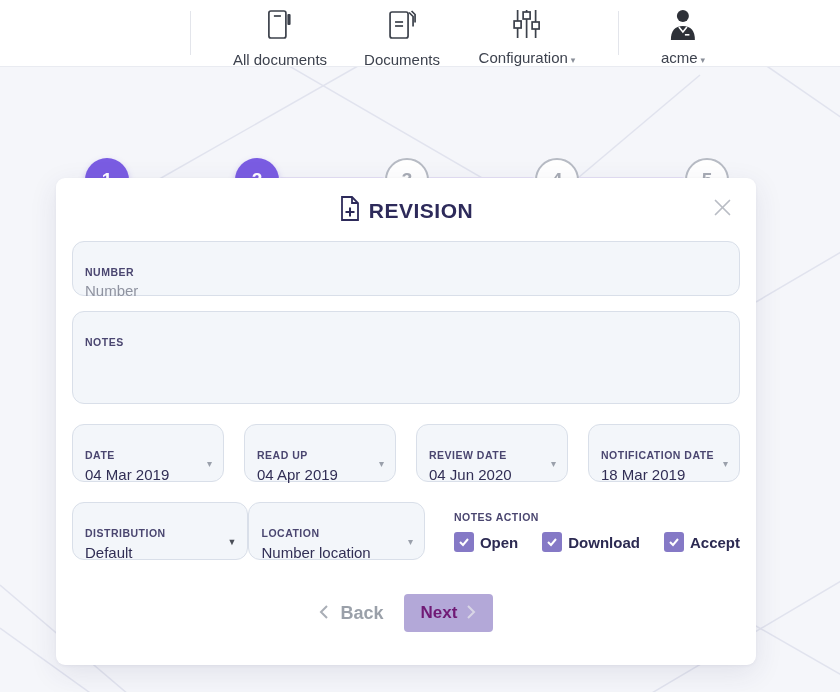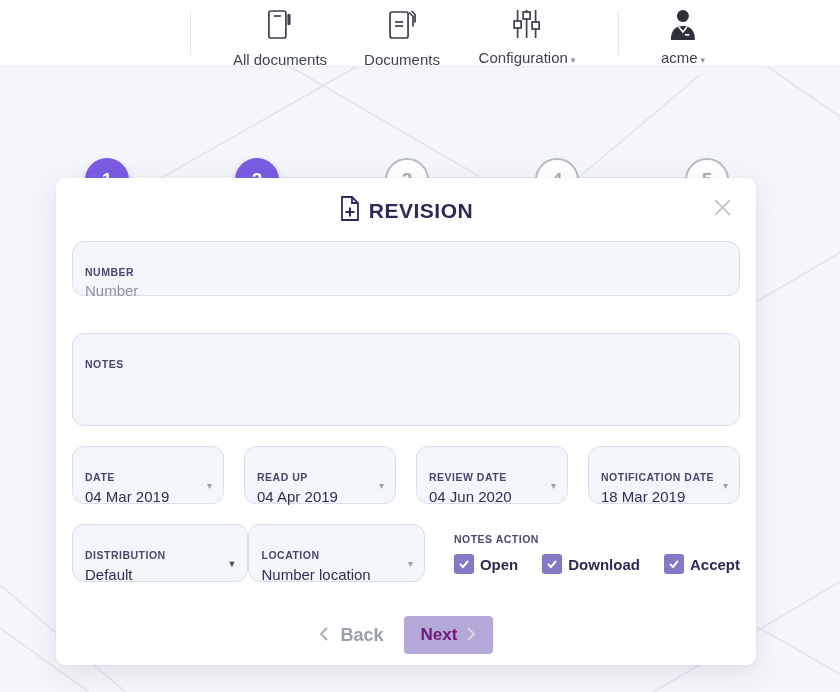--- a/index.html
+++ b/index.html
@@ -50,21 +50,21 @@
   .fvalue { font-size:15px; color:#312e55; margin-top:5px; }
   .fcaret { position:absolute; right:11px; bottom:12px; font-size:10px; color:#9aa0ab; }
   .fcaret.solid { font-size:9px; color:#4a4e57; }
 
   .group-number { height:55px; }
   .group-number input { border:none; outline:none; background:transparent; width:100%;
                         font-size:15px; color:#32304e; margin-top:4px;
                         font-family:"Liberation Sans", sans-serif; }
   .group-number input::placeholder { color:#8f93a0; opacity:1; }
 
-  .group-notes { margin-top:37px; height:93px; }
+  .group-notes { margin-top:15px; height:93px; }
   .group-notes textarea { border:none; outline:none; background:transparent; width:100%;
                           height:58px; resize:none; font-size:15px; color:#32304e;
                           font-family:"Liberation Sans", sans-serif; }
 
   .date-row { margin-top:20px; display:flex; gap:20px; }
   .date-row .fgroup { width:152px; height:58px; cursor:pointer; }
 
   .row2 { margin-top:20px; display:flex; }
   .row2 .fgroup { width:184px; height:58px; cursor:pointer; }
   .row2 .fgroup + .fgroup { }

